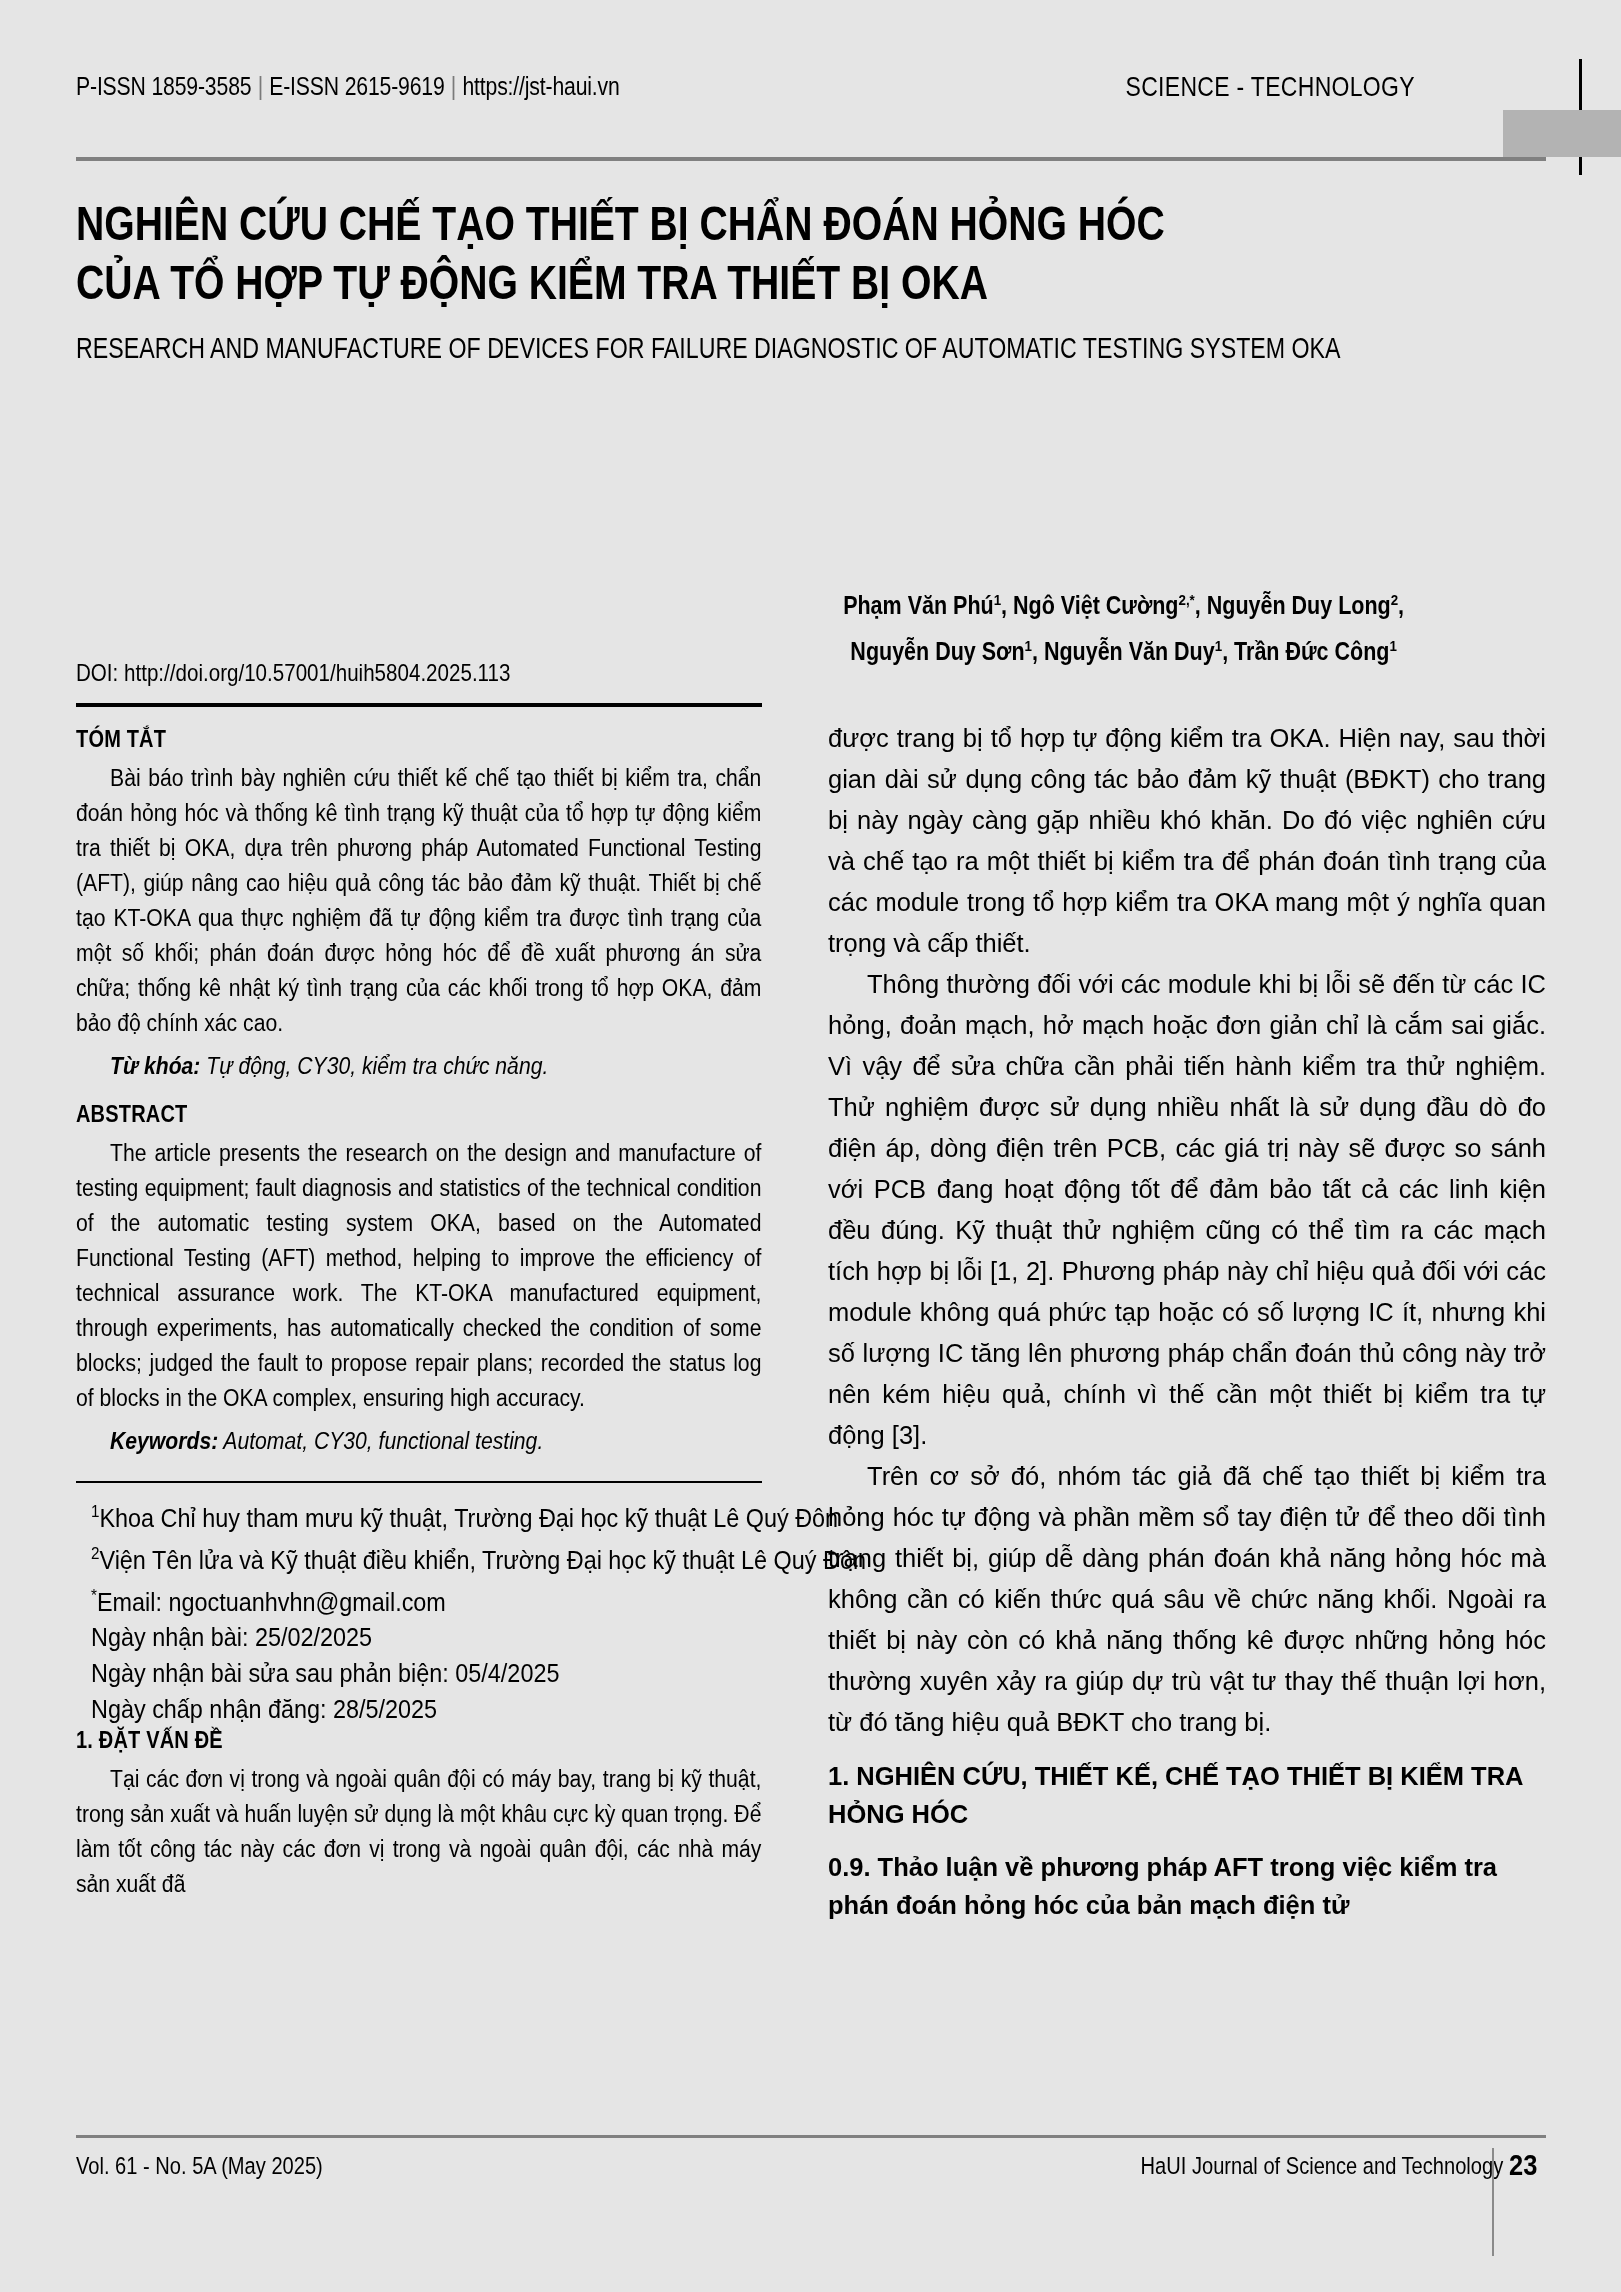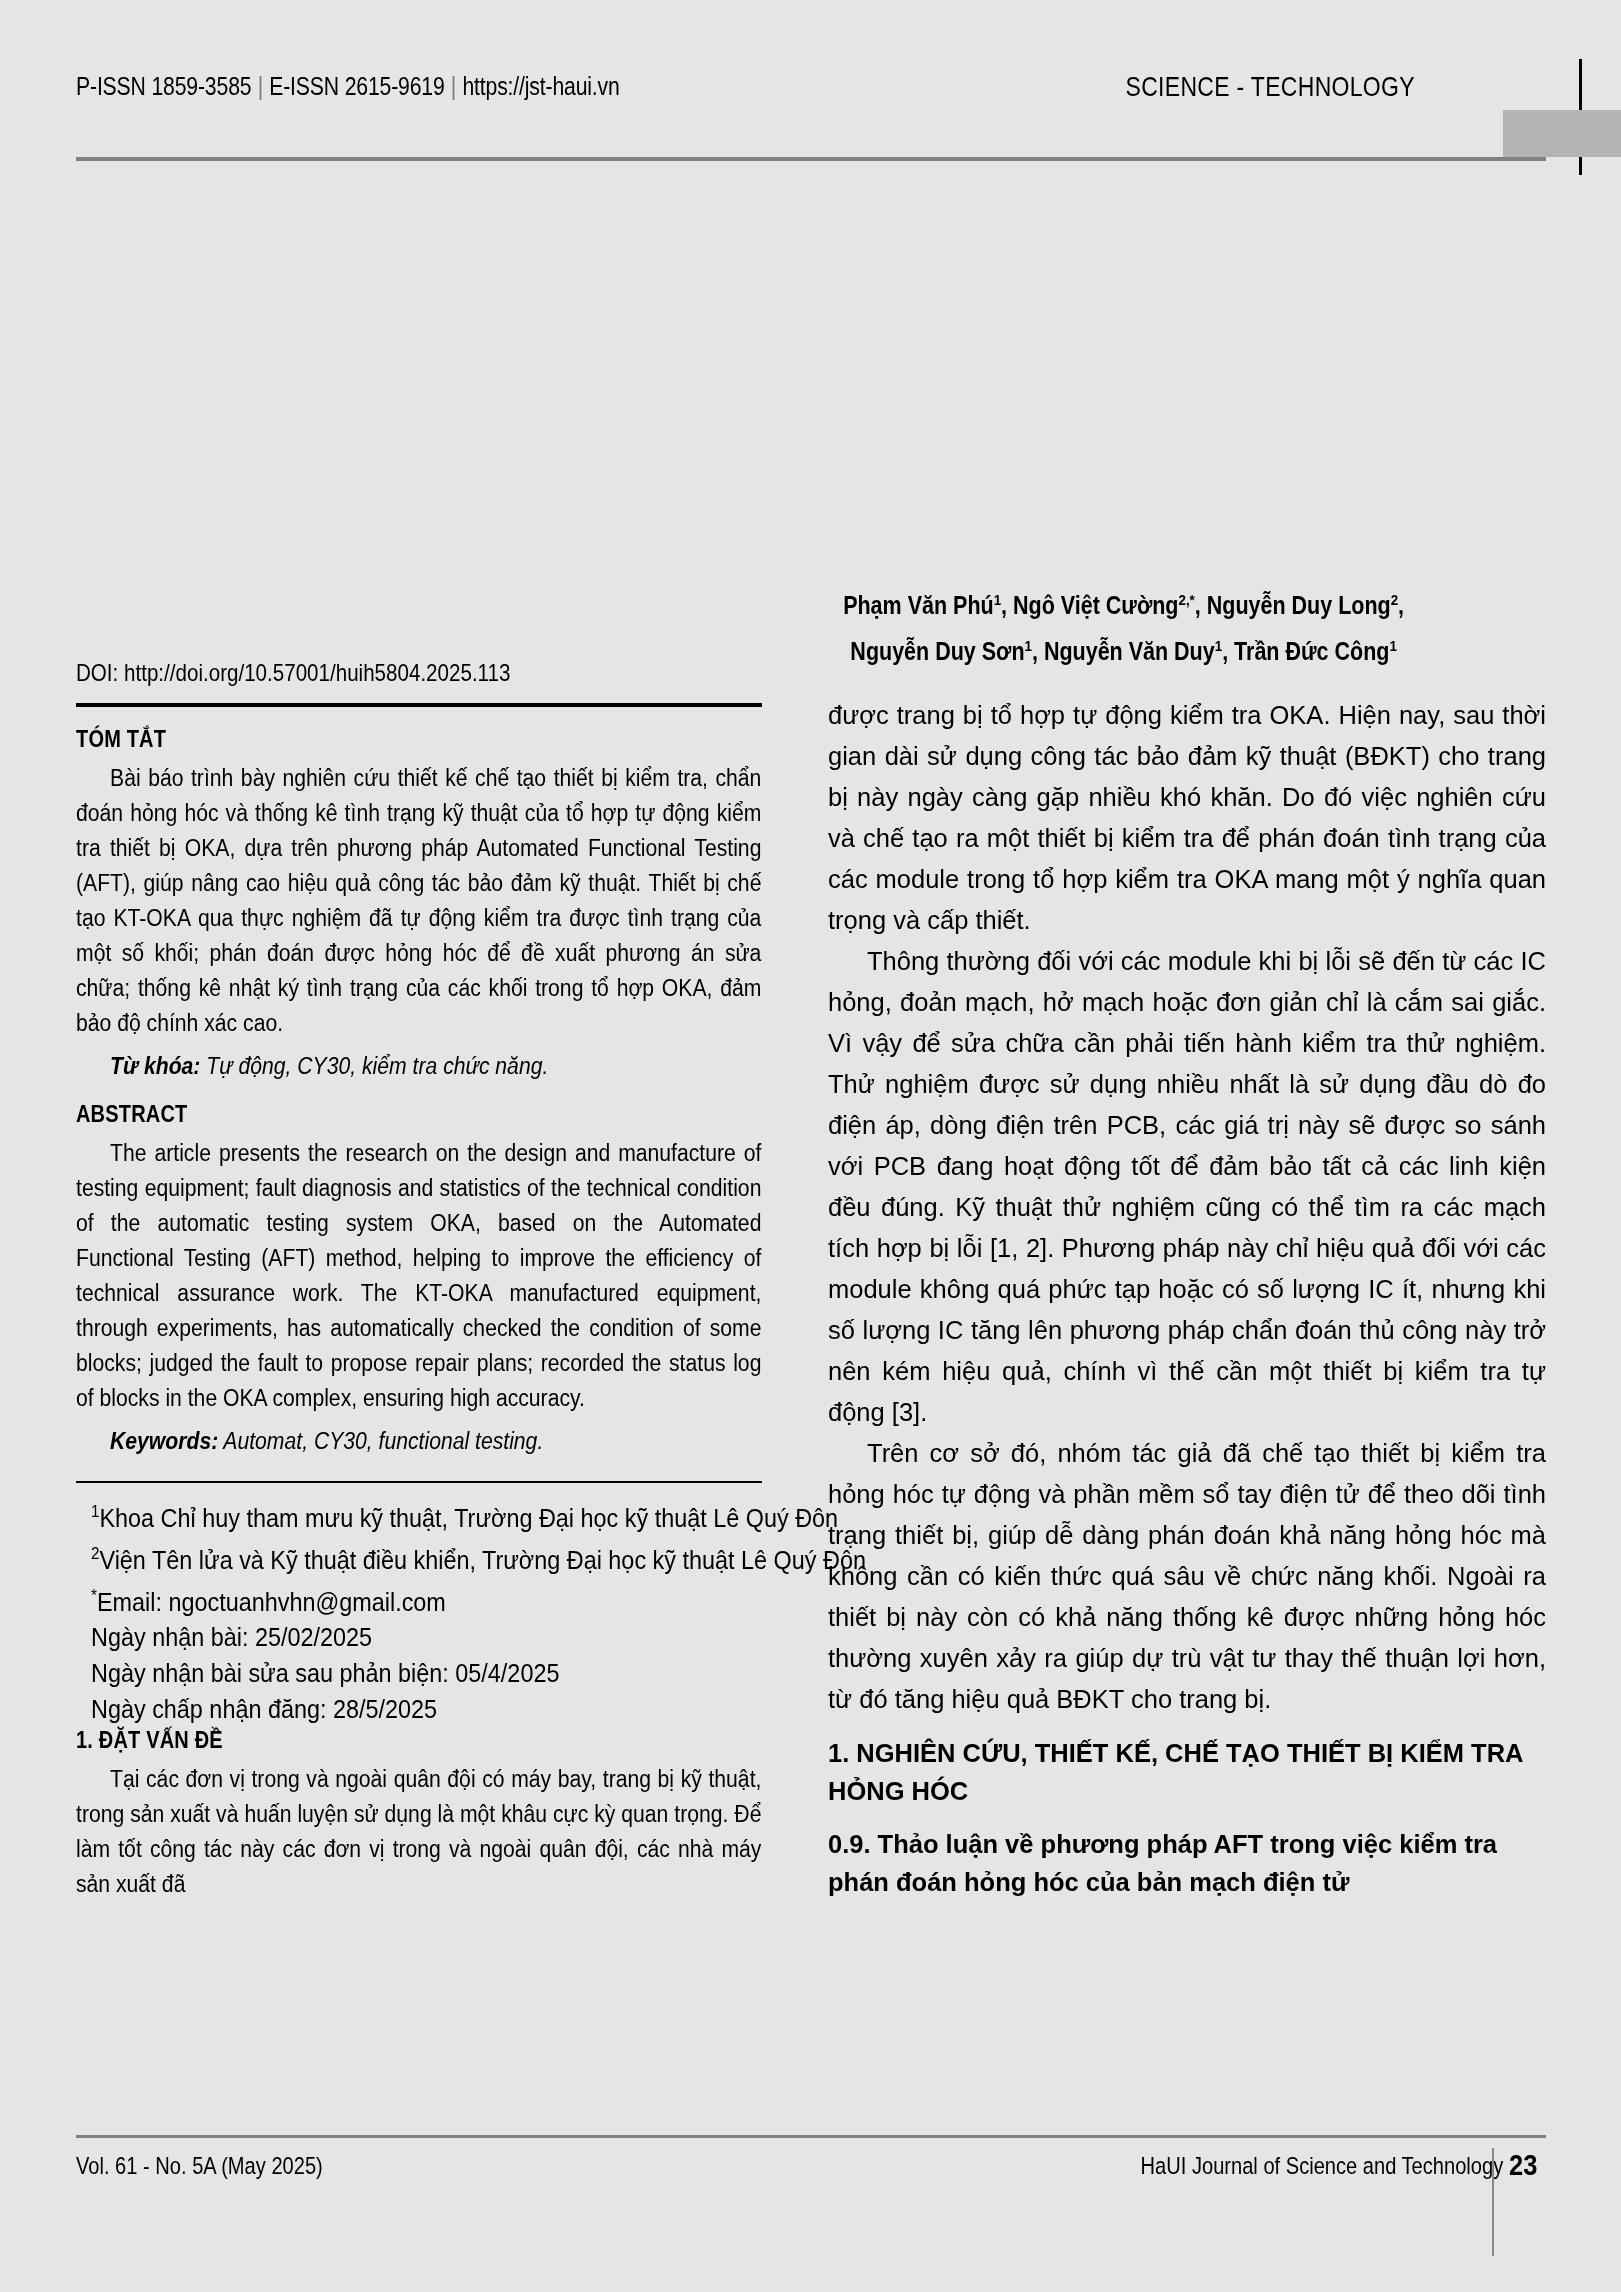--- a/index.html
+++ b/index.html
@@ -126,21 +126,21 @@
   
   .col-left {
     position: absolute;
     left: 76px;
     top: 659px;
     width: 686px;
   }
   .col-right {
     position: absolute;
     left: 828px;
-    top: 695px;
+    top: 718px;
     width: 718px;
   }
 
   .doi {
     font-size: 24.5px;
     transform: scaleX(0.84);
     transform-origin: left center;
     white-space: nowrap;
     margin-bottom: 15.7px;
   }
@@ -277,20 +277,25 @@
   <div class="header">
     <div class="issn-line">
       <span>P-ISSN 1859-3585</span><span class="sep">|</span><span>E-ISSN 2615-9619</span><span class="sep">|</span><span>https://jst-haui.vn</span>
     </div>
     <div class="sci-tech">SCIENCE - TECHNOLOGY</div>
     <div class="header-vline"></div>
   </div>
   <div class="header-gray-block"></div>
   <div class="header-rule"></div>
 
+  <div class="title-block">
+    <div class="title-vn">NGHIÊN CỨU CHẾ TẠO THIẾT BỊ CHẨN ĐOÁN HỎNG HÓC</div>
+    <div class="title-vn">CỦA TỔ HỢP TỰ ĐỘNG KIỂM TRA THIẾT BỊ OKA</div>
+    <div class="title-en">RESEARCH AND MANUFACTURE OF DEVICES FOR FAILURE DIAGNOSTIC OF AUTOMATIC TESTING SYSTEM OKA</div>
+  </div>
 
   <div class="authors">
     <div><span id="a1">Phạm Văn Phú<sup>1</sup>, Ngô Việt Cường<sup>2,*</sup>, Nguyễn Duy Long<sup>2</sup>,</span></div>
     <div><span id="a2">Nguyễn Duy Sơn<sup>1</sup>, Nguyễn Văn Duy<sup>1</sup>, Trần Đức Công<sup>1</sup></span></div>
   </div>
 
   <div class="col-left">
 
     <div class="doi">DOI: http://doi.org/10.57001/huih5804.2025.113</div>
     <div class="rule-thick"></div>

